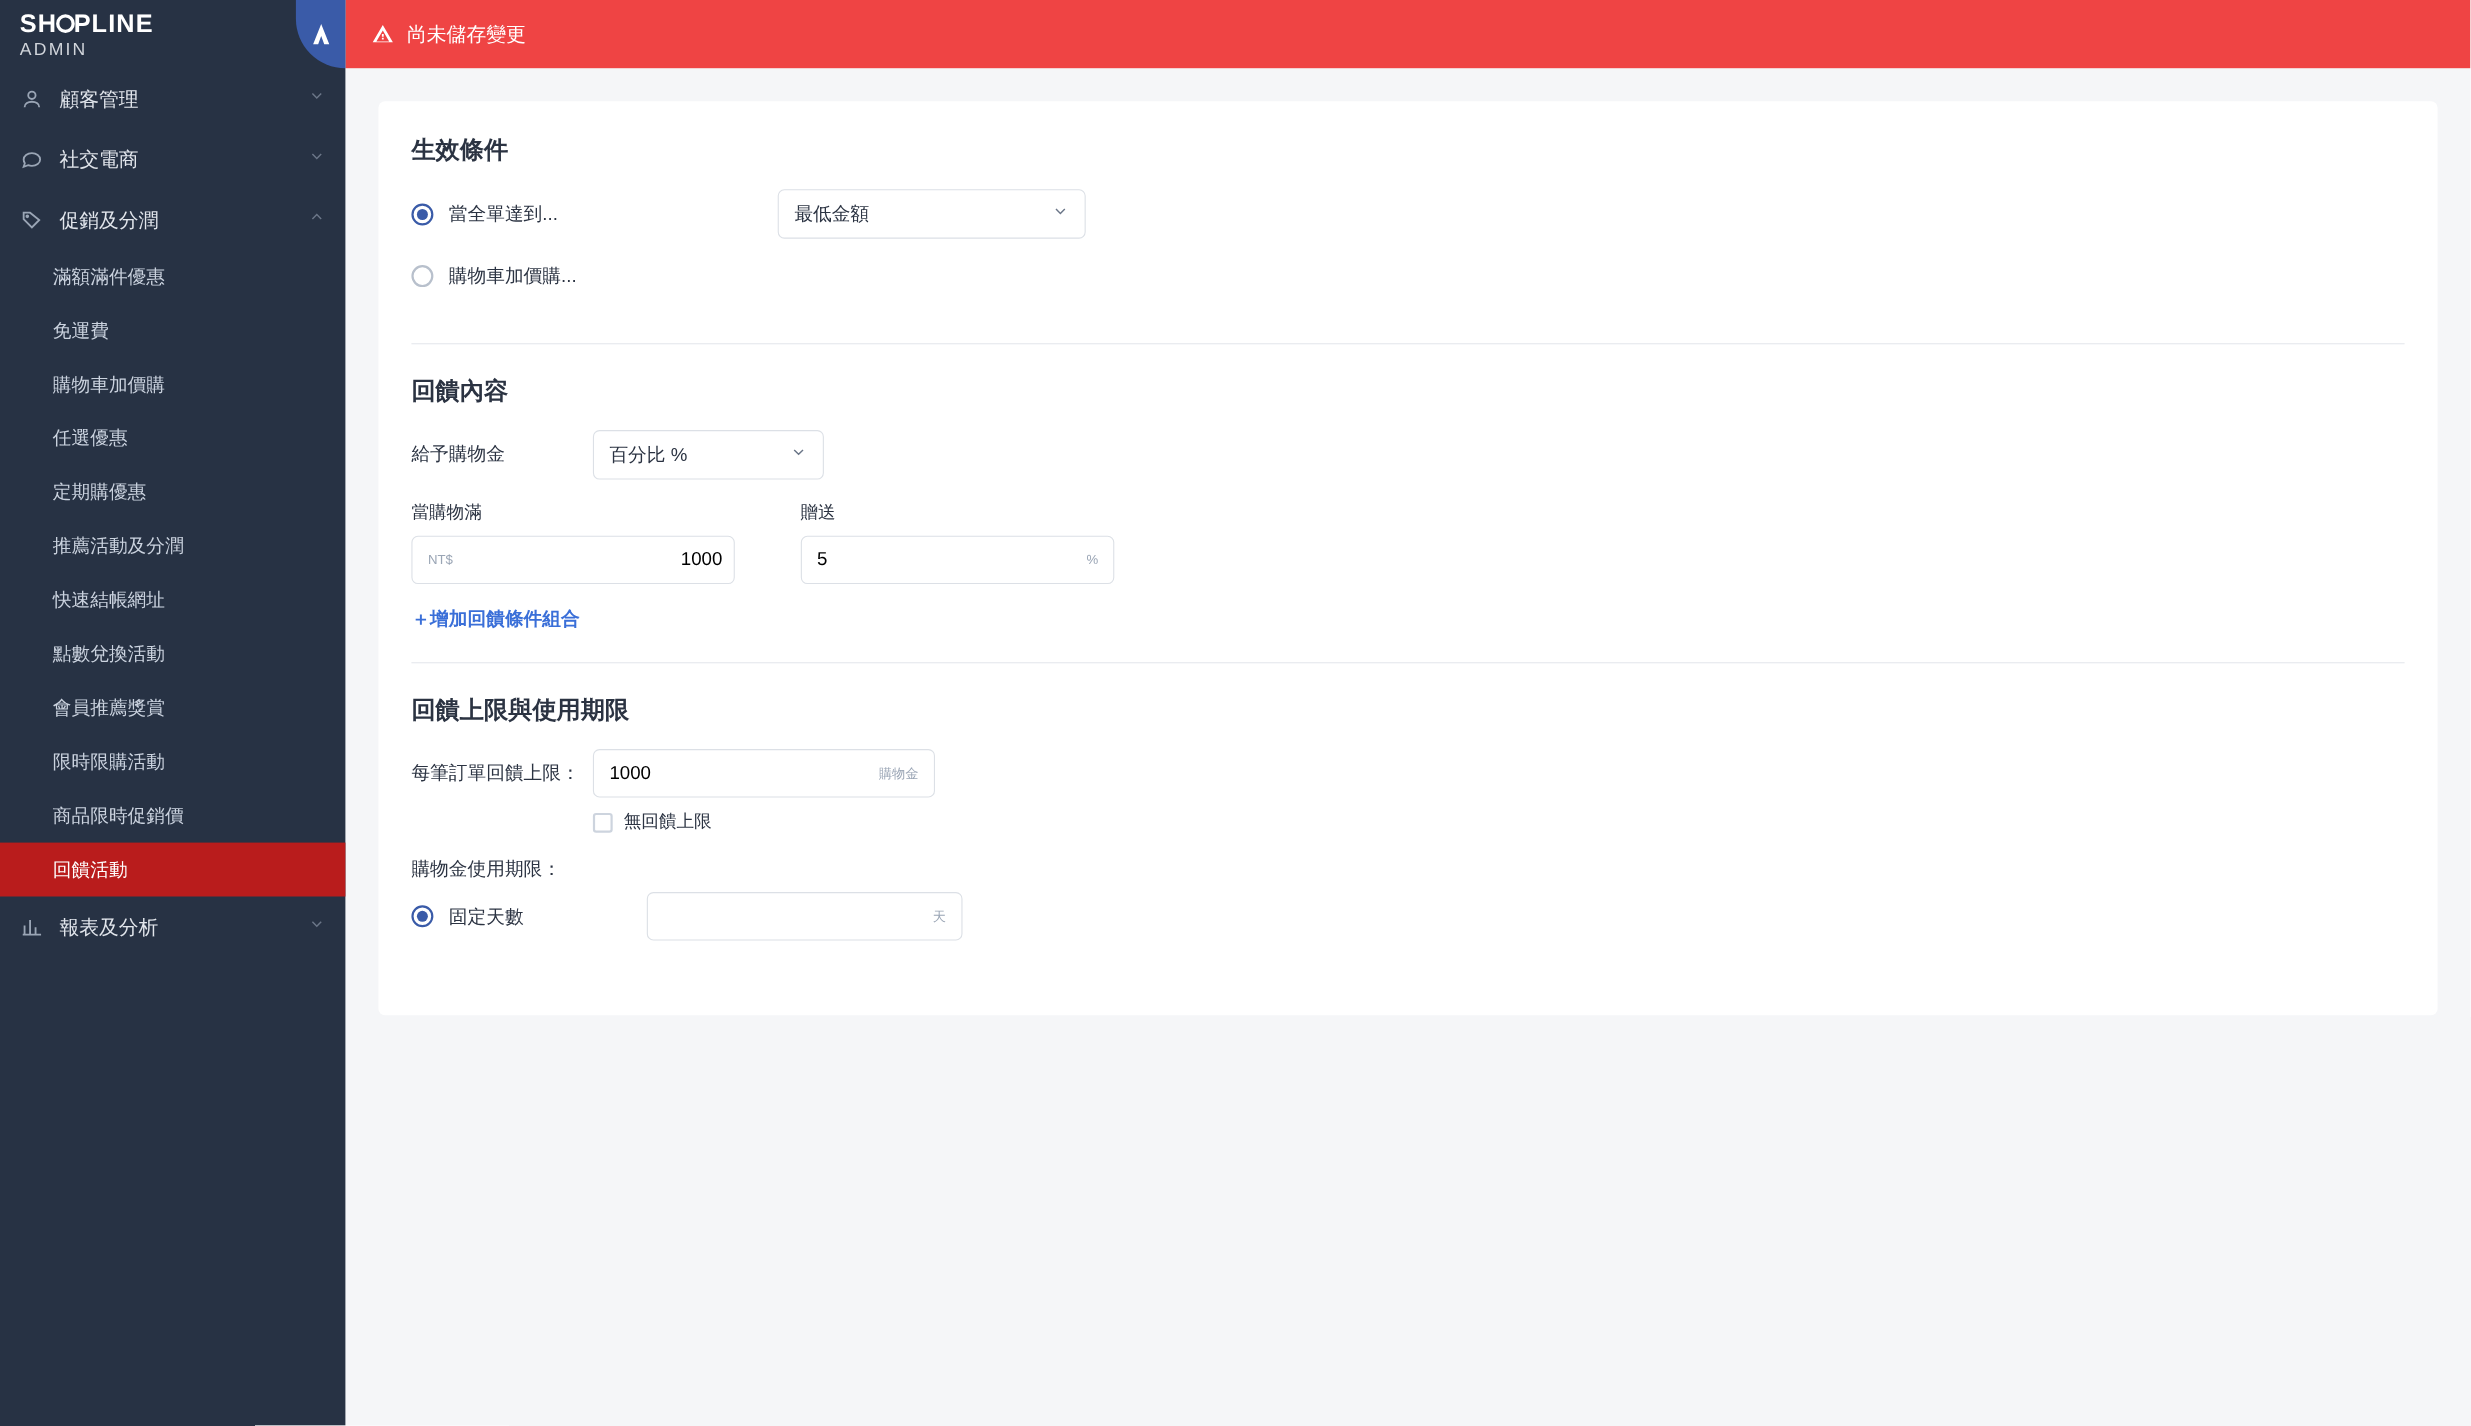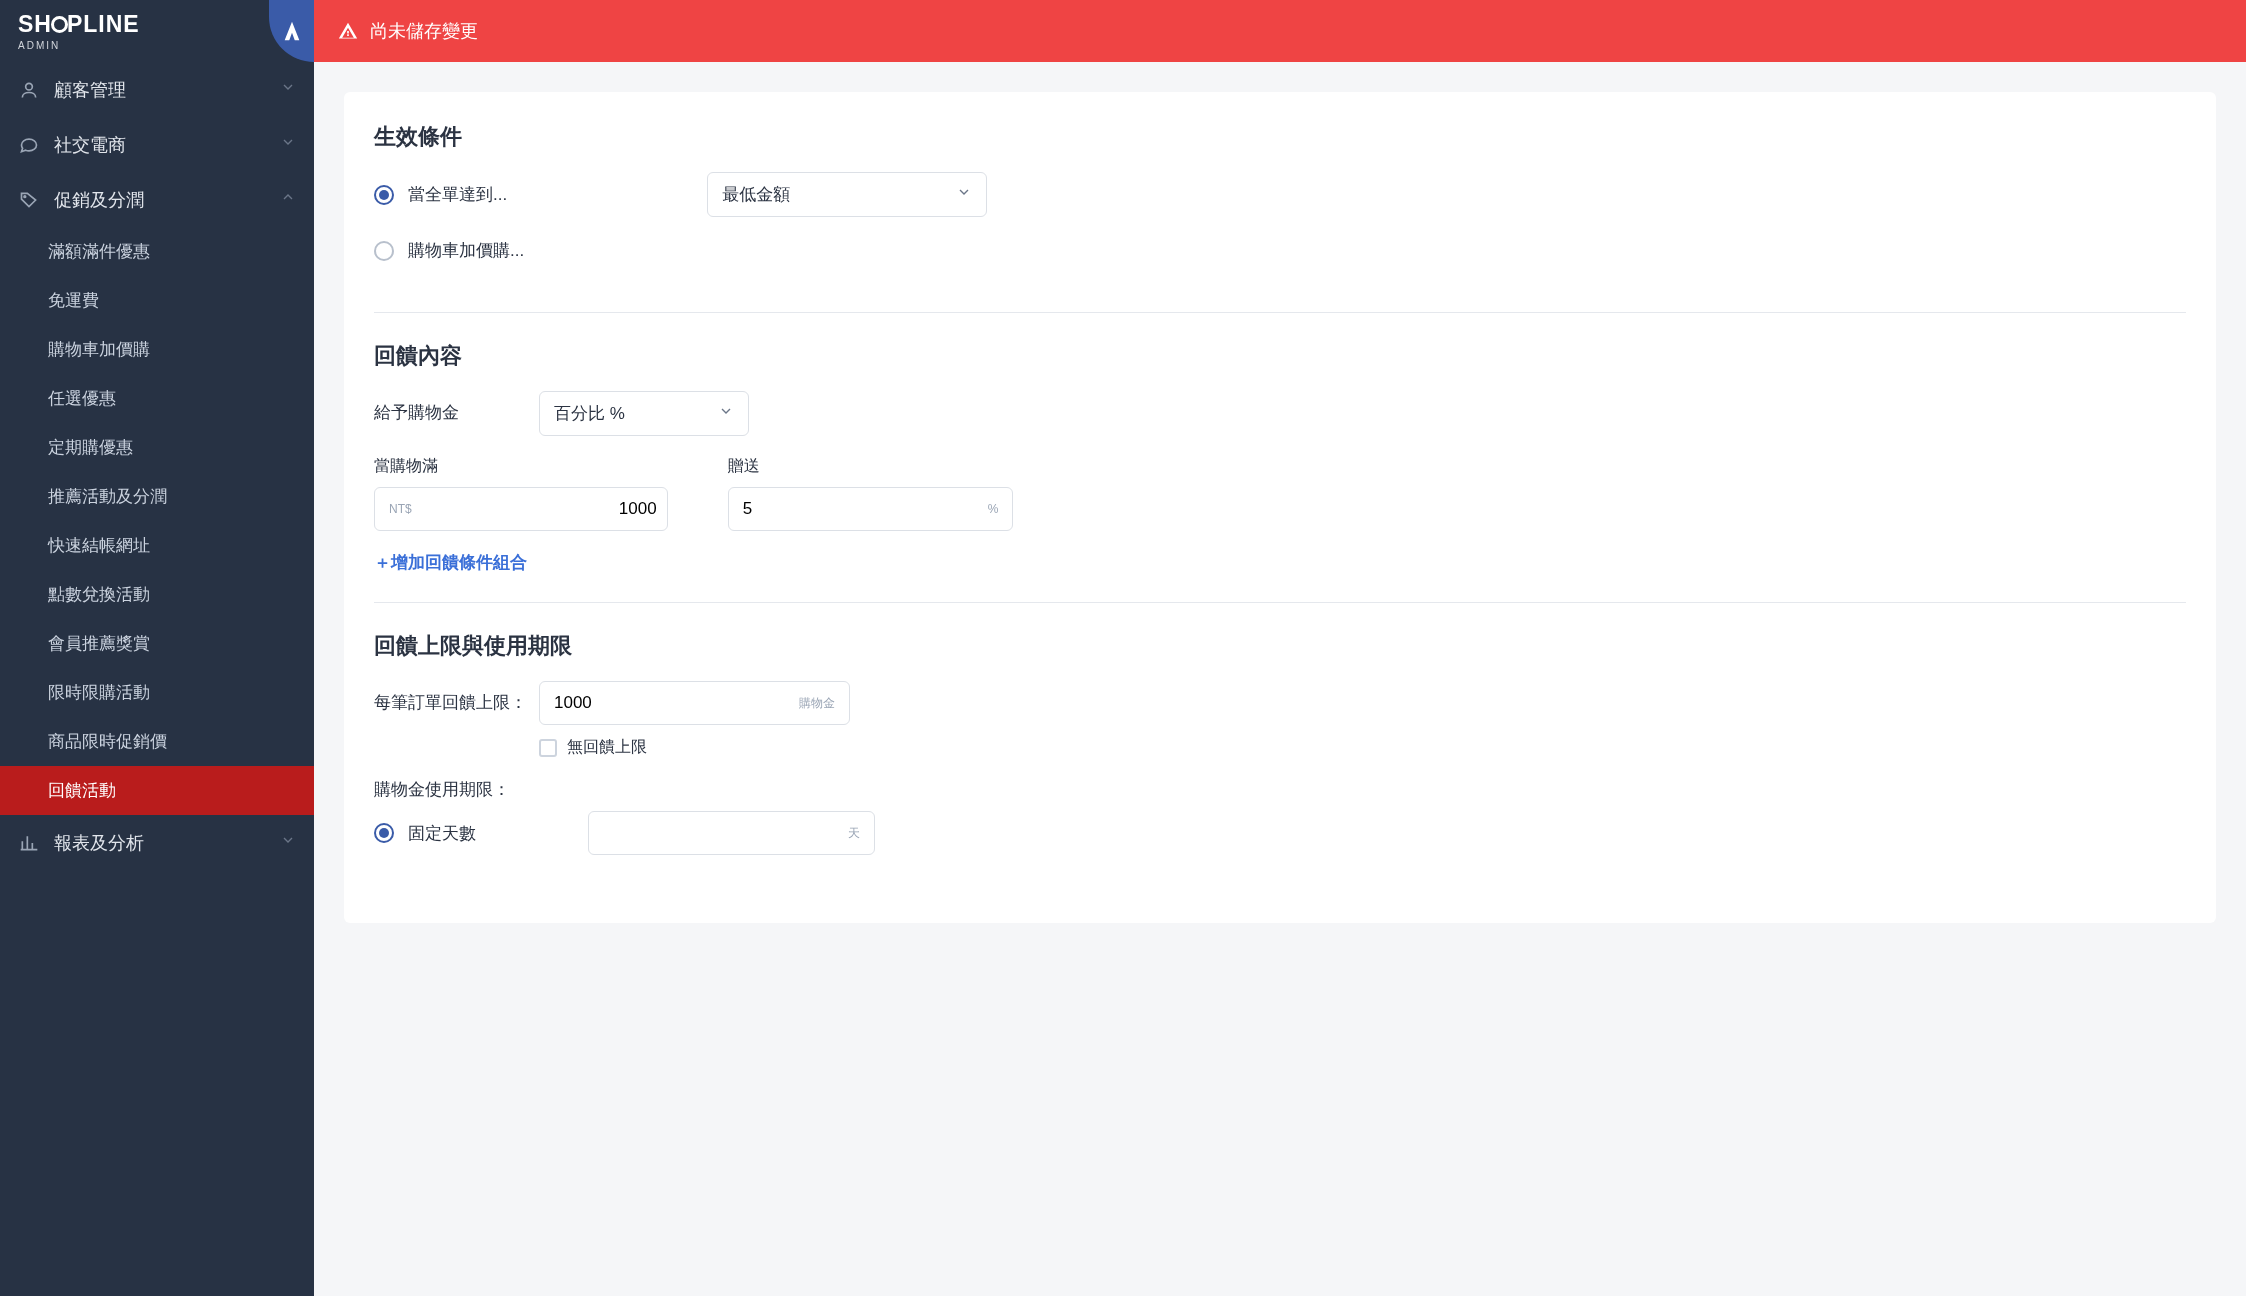--- a/index.html
+++ b/index.html
@@ -4,21 +4,21 @@
 <style>
 * { margin: 0; padding: 0; box-sizing: border-box; }
 body { font-family: -apple-system, BlinkMacSystemFont, "Segoe UI", "PingFang TC", "Microsoft JhengHei", sans-serif; background: #f5f6f8; overflow: hidden; }
 .app { display: flex; height: 100vh; }
 
 
 .sidebar { width: 314px; background: #273244; color: #fff; display: flex; flex-direction: column; }
 .logo-area { height: 62px; display: flex; align-items: center; padding: 0 18px; position: relative; }
 .logo-text { font-size: 23px; font-weight: 700; letter-spacing: 1px; color: #fff; }
 .logo-text .o { display: inline-block; width: 17px; height: 17px; border: 3px solid #fff; border-radius: 50%; vertical-align: -1px; margin: 0 -1px; }
-.logo-sub { font-size: 10px; letter-spacing: 2px; color: #d1d5db; margin-top: 2px; }
+.logo-sub { font-size: 16px; letter-spacing: 2px; color: #d1d5db; margin-top: 2px; }
 .logo-wrap { display: flex; flex-direction: column; }
 .logo-arrow { position: absolute; right: 0; top: 0; width: 45px; height: 62px; background: #3a5ba8; display: flex; align-items: center; justify-content: center; border-radius: 0 0 0 45px; }
 .logo-arrow svg { width: 22px; height: 22px; fill: #fff; }
 
 .nav-section { display: flex; align-items: center; padding: 0 18px; height: 55px; font-size: 18px; color: #e2e6ec; cursor: pointer; }
 .nav-section .nav-icon { width: 22px; height: 22px; margin-right: 14px; display: flex; align-items: center; justify-content: center; color: #9aa5b5; }
 .nav-section .chevron { margin-left: auto; color: #6b7688; }
 
 .nav-sub { padding: 0; }
 .nav-sub-item { display: flex; align-items: center; padding: 0 18px 0 48px; height: 49px; font-size: 17px; color: #cbd3df; cursor: pointer; }

